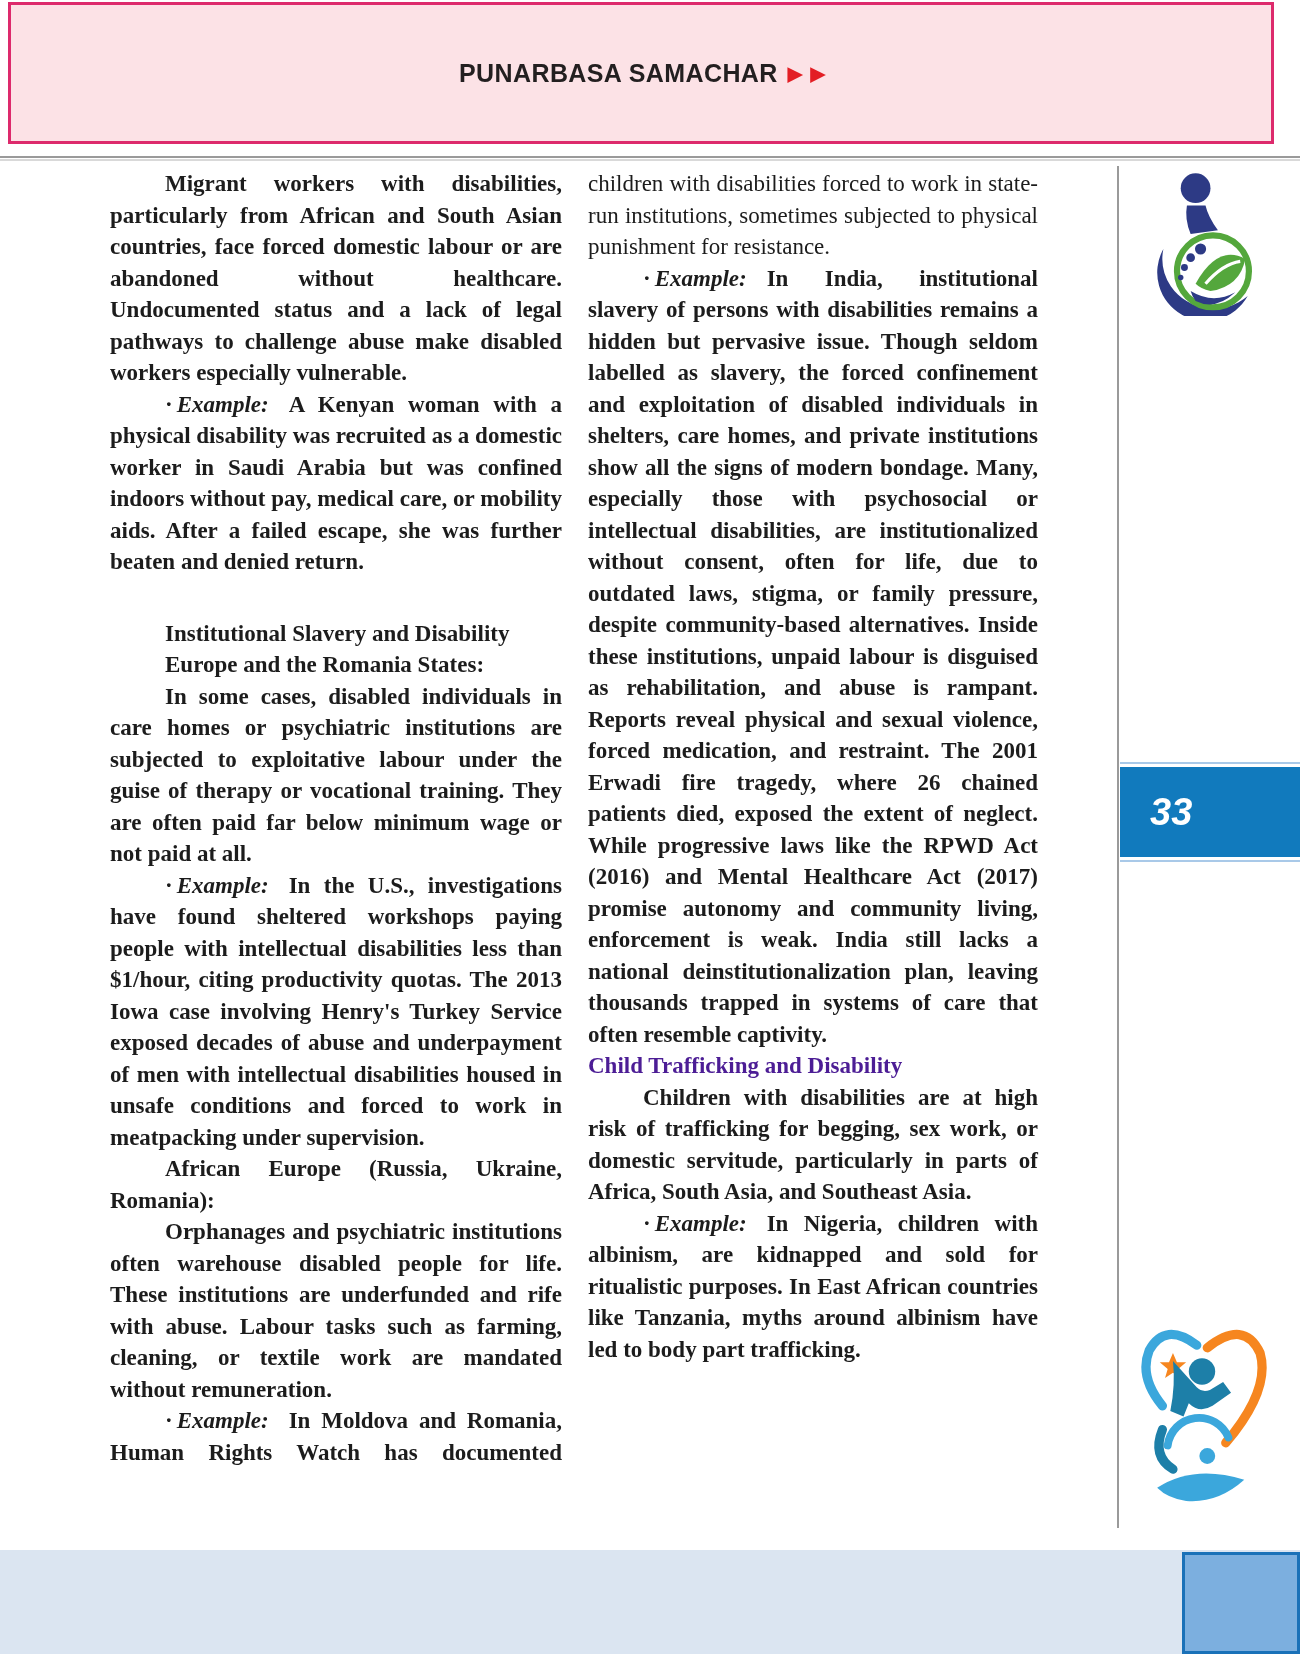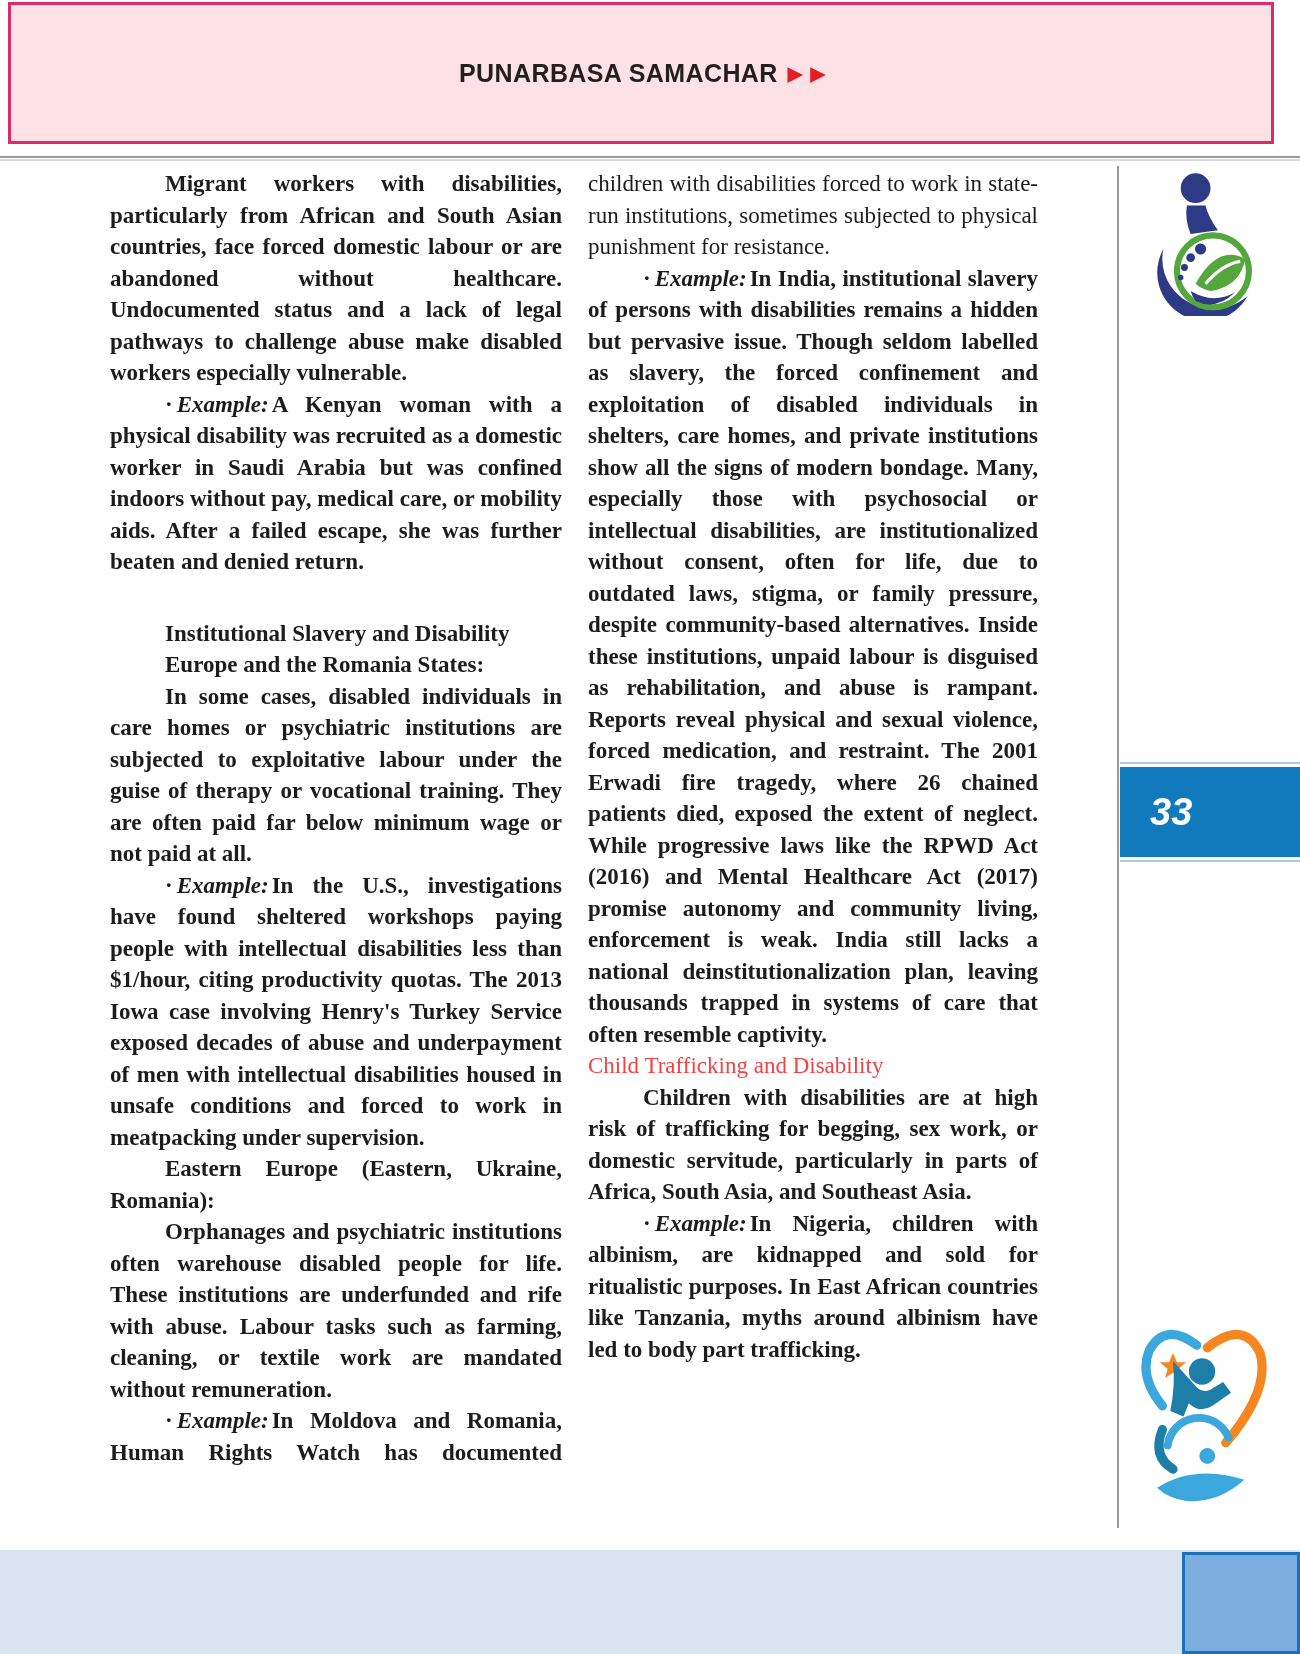--- a/index.html
+++ b/index.html
@@ -32,22 +32,22 @@
     box-shadow:0 3px 0 #d9d9d9;
   }
 
   
   .col { position:absolute; top:168px; font-size:23px; line-height:31.5px; text-align:justify; }
   .col-left  { left:110px; width:452px; }
   .col-right { left:588px; width:450px; }
   .body-p { text-align:justify; }
   .indent { text-indent:55px;font-weight:bold; }
   .h-bold { font-weight:bold;margin-top:40px; }
-  .red-heading { color:#ef4444; font-weight:normal; text-indent:0; }
-  .lead { margin-right:3px; }
+  .red-heading { color:#4c1d95; font-weight:bold; text-indent:0; }
+  .lead { margin-right:20px; }
   .bullet { margin-right:4px; }
   .justify-last { text-align-last:justify; }
 
   
   .v-rule {
     position:absolute; left:1117px; top:166px; width:2px; height:1362px;
     background:#9a9a9a;
   }
   .logo-top { position:absolute; left:1146px; top:172px; }
   .logo-bottom { position:absolute; left:1136px; top:1318px; }
@@ -89,21 +89,21 @@
 </div>
 <div class="hdr-rule"></div>
 
 <div class="col col-left">
   <p class="body-p indent">Migrant workers with disabilities, particularly from African and South Asian countries, face forced domestic labour or are abandoned without healthcare. Undocumented status and a lack of legal pathways to challenge abuse make disabled workers especially vulnerable.</p>
   <p class="body-p indent"><span class="bullet">·</span><i class="lead">Example:</i><span>A Kenyan woman with a physical disability was recruited as a domestic worker in Saudi Arabia but was confined indoors without pay, medical care, or mobility aids. After a failed escape, she was further beaten and denied return.</span></p>
   <p class="body-p indent h-bold">Institutional Slavery and Disability</p>
   <p class="body-p indent">Europe and the Romania States:</p>
   <p class="body-p indent">In some cases, disabled individuals in care homes or psychiatric institutions are subjected to exploitative labour under the guise of therapy or vocational training. They are often paid far below minimum wage or not paid at all.</p>
   <p class="body-p indent"><span class="bullet">·</span><i class="lead">Example:</i><span>In the U.S., investigations have found sheltered workshops paying people with intellectual disabilities less than $1/hour, citing productivity quotas. The 2013 Iowa case involving Henry's Turkey Service exposed decades of abuse and underpayment of men with intellectual disabilities housed in unsafe conditions and forced to work in meatpacking under supervision.</span></p>
-  <p class="body-p indent">Eastern Europe (Eastern, Ukraine, Romania):</p>
+  <p class="body-p indent">African Europe (Russia, Ukraine, Romania):</p>
   <p class="body-p indent">Orphanages and psychiatric institutions often warehouse disabled people for life. These institutions are underfunded and rife with abuse. Labour tasks such as farming, cleaning, or textile work are mandated without remuneration.</p>
   <p class="body-p indent justify-last"><span class="bullet">·</span><i class="lead">Example:</i><span>In Moldova and Romania, Human Rights Watch has documented</span></p>
 </div>
 
 <div class="col col-right">
   <p class="body-p">children with disabilities forced to work in state-run institutions, sometimes subjected to physical punishment for resistance.</p>
   <p class="body-p indent"><span class="bullet">·</span><i class="lead">Example:</i><span>In India, institutional slavery of persons with disabilities remains a hidden but pervasive issue. Though seldom labelled as slavery, the forced confinement and exploitation of disabled individuals in shelters, care homes, and private institutions show all the signs of modern bondage. Many, especially those with psychosocial or intellectual disabilities, are institutionalized without consent, often for life, due to outdated laws, stigma, or family pressure, despite community-based alternatives. Inside these institutions, unpaid labour is disguised as rehabilitation, and abuse is rampant. Reports reveal physical and sexual violence, forced medication, and restraint. The 2001 Erwadi fire tragedy, where 26 chained patients died, exposed the extent of neglect. While progressive laws like the RPWD Act (2016) and Mental Healthcare Act (2017) promise autonomy and community living, enforcement is weak. India still lacks a national deinstitutionalization plan, leaving thousands trapped in systems of care that often resemble captivity.</span></p>
   <p class="body-p red-heading">Child Trafficking and Disability</p>
   <p class="body-p indent">Children with disabilities are at high risk of trafficking for begging, sex work, or domestic servitude, particularly in parts of Africa, South Asia, and Southeast Asia.</p>
   <p class="body-p indent"><span class="bullet">·</span><i class="lead">Example:</i><span>In Nigeria, children with albinism, are kidnapped and sold for ritualistic purposes. In East African countries like Tanzania, myths around albinism have led to body part trafficking.</span></p>

